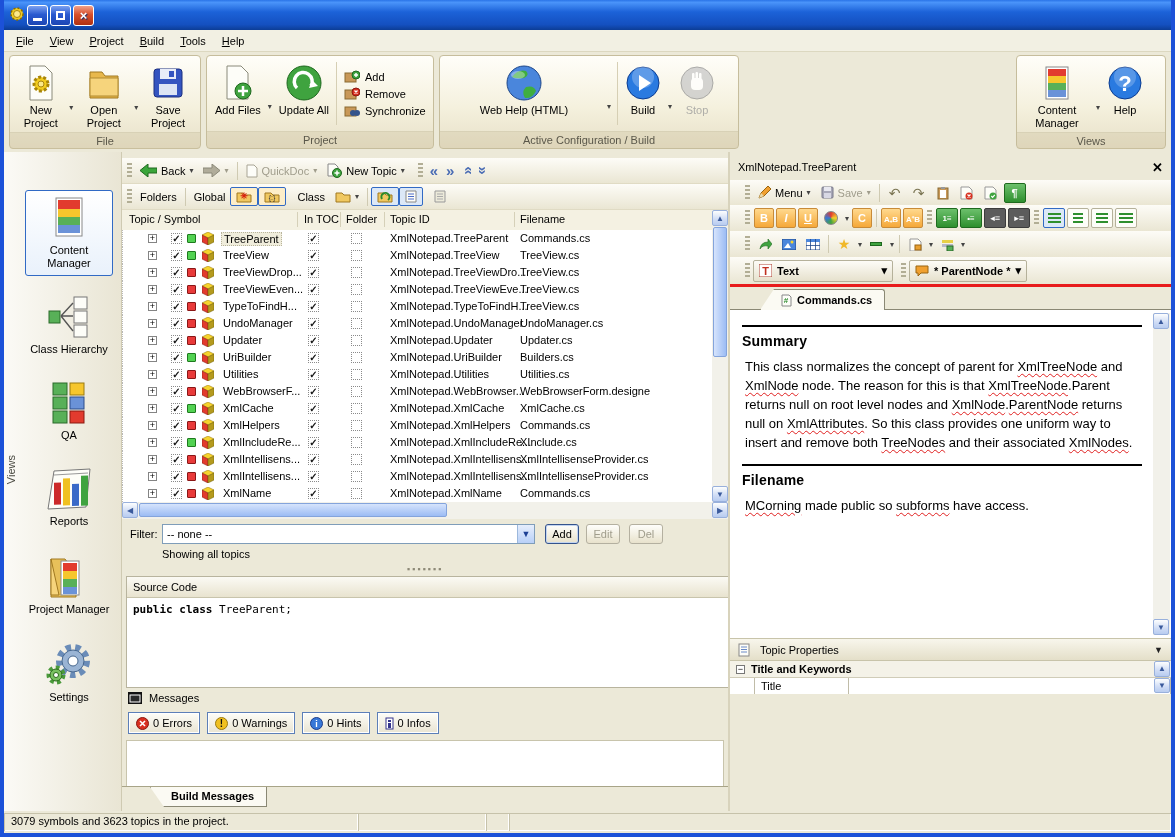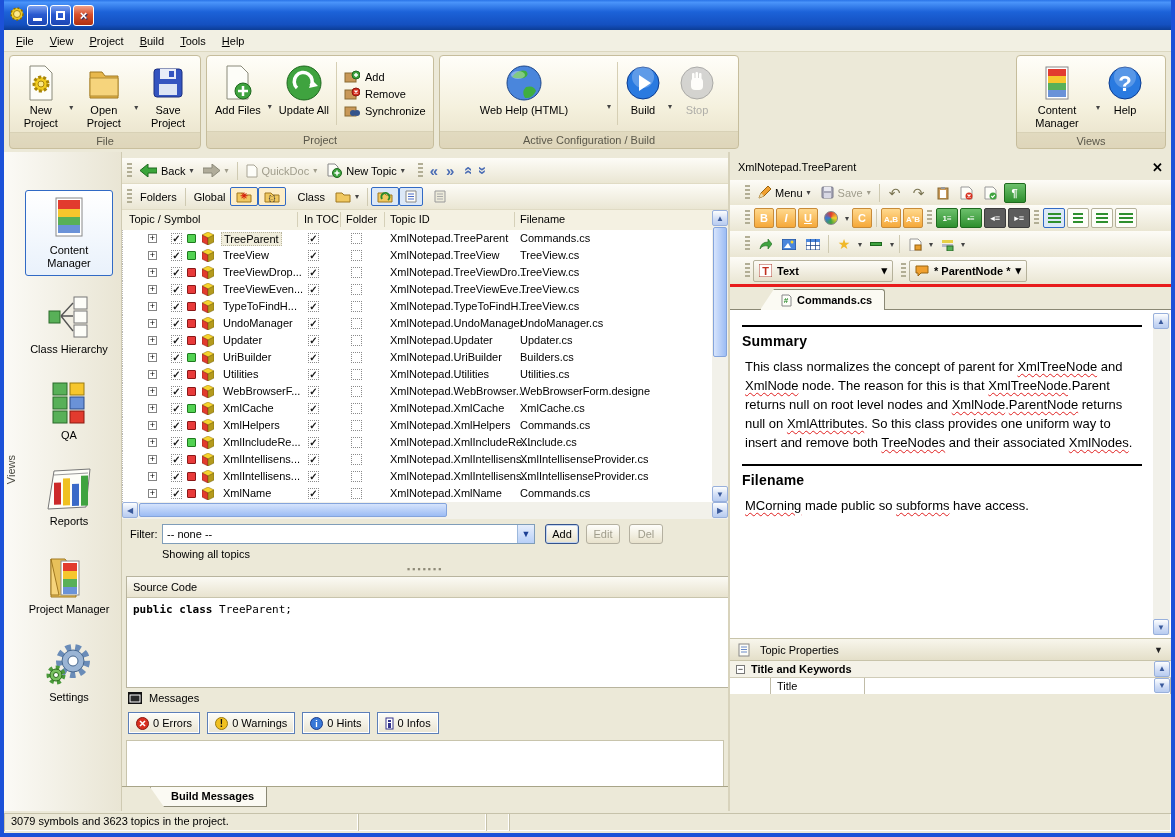--- a/index.html
+++ b/index.html
@@ -146,21 +146,21 @@
   .docinner h2{font-size:14px;margin-bottom:8px;letter-spacing:.2px}
   .docpara{font-size:13px;line-height:19px;padding-left:3px;width:398px}
   .squig{text-decoration:underline wavy #e02020 1px;text-underline-offset:2px}
   .propbar{position:absolute;left:0;top:486px;width:100%;height:22px;display:flex;align-items:center;gap:10px;padding:0 8px;
     background:linear-gradient(180deg,#f8f6ec,#e4dfc9);border-top:1px solid #c8c4aa;font-size:11px}
   .propbar .da{margin-left:auto;font-size:9px;color:#222}
   .tkrow{position:absolute;left:0;top:508px;width:100%;height:17px;background:#f4f2e8;border-top:1px solid #c8c4aa;
     display:flex;align-items:center;gap:6px;padding:0 6px;font-size:11px;font-weight:bold}
   .minus{width:9px;height:9px;border:1px solid #777;background:#fff;font-size:9px;line-height:7px;text-align:center;font-weight:normal}
   .titlerow{position:absolute;left:0;top:525px;width:100%;height:17px;background:#fff;border-top:1px solid #d0ccb8;font-size:11px;display:flex}
-  .titlecell{width:95px;margin-left:40px;border-left:1px solid #c0bca8;border-right:1px solid #c0bca8;padding:2px 6px}
+  .titlecell{width:95px;margin-left:24px;border-left:1px solid #c0bca8;border-right:1px solid #c0bca8;padding:2px 6px}
   .valuecell{flex:1;border-right:1px solid #c0bca8}
   .minisb{position:absolute;right:1px;top:509px;width:16px;height:33px;display:flex;flex-direction:column}
   .minisb .sbtn{position:static;flex:1;margin-bottom:1px}
   
   .statusbar{position:absolute;left:0;bottom:0;width:1167px;height:22px;background:#ece9d8;display:flex;font-size:11px;color:#000}
   .sseg{height:18px;margin-top:2px;box-shadow:inset 1px 1px 0 #c6c2aa,inset -1px -1px 0 #fff;padding:2px 7px;white-space:nowrap;overflow:hidden}
 </style>
 </head>
 <body>
 

